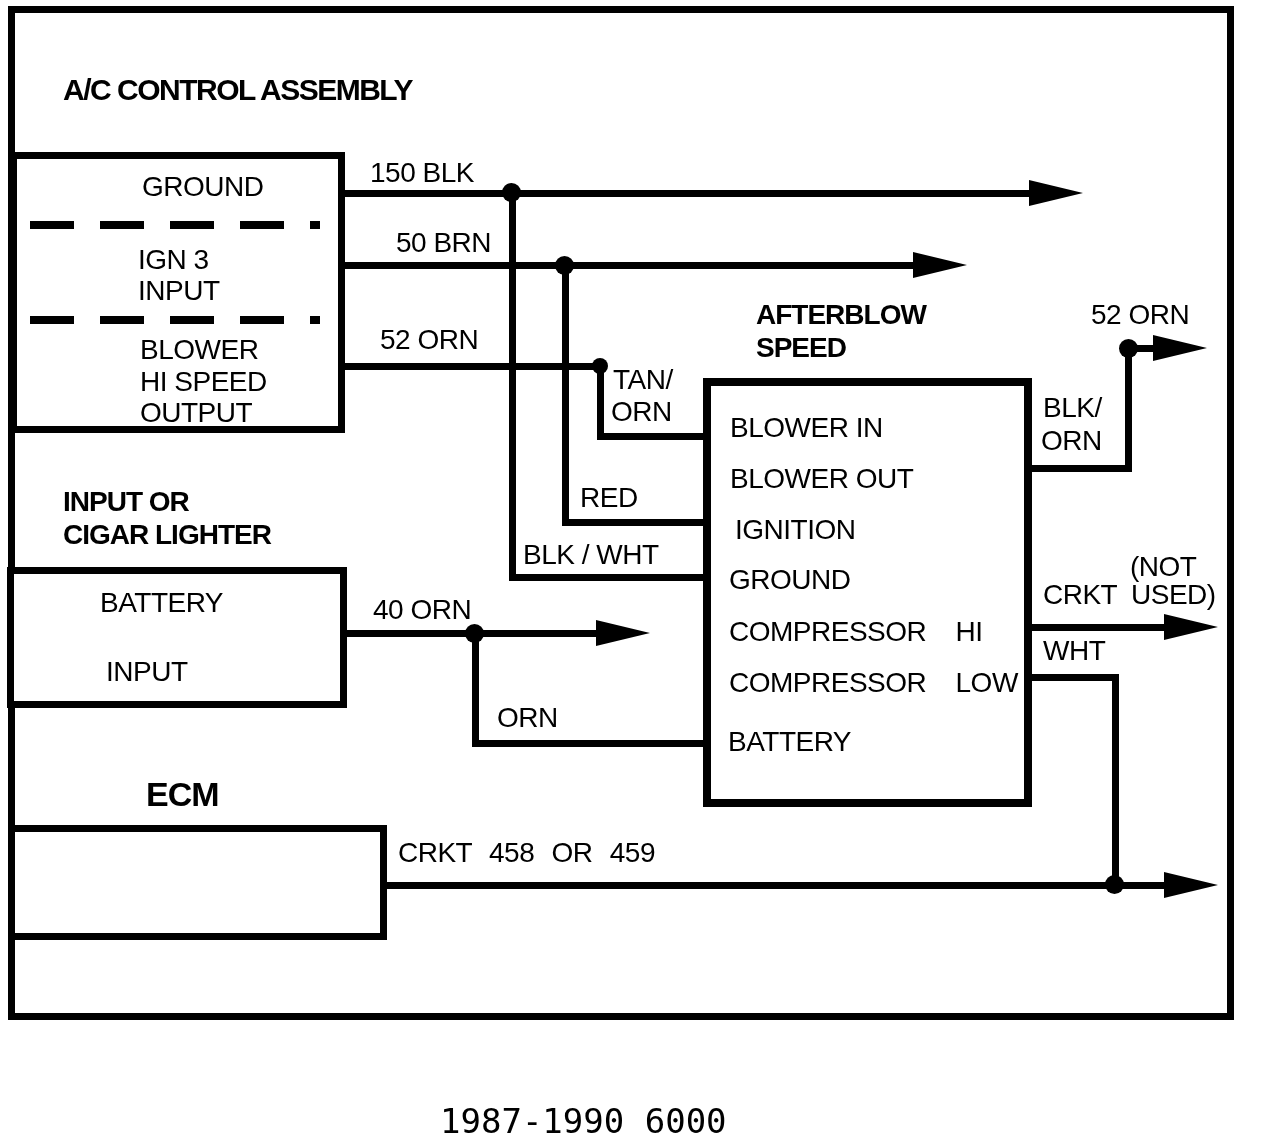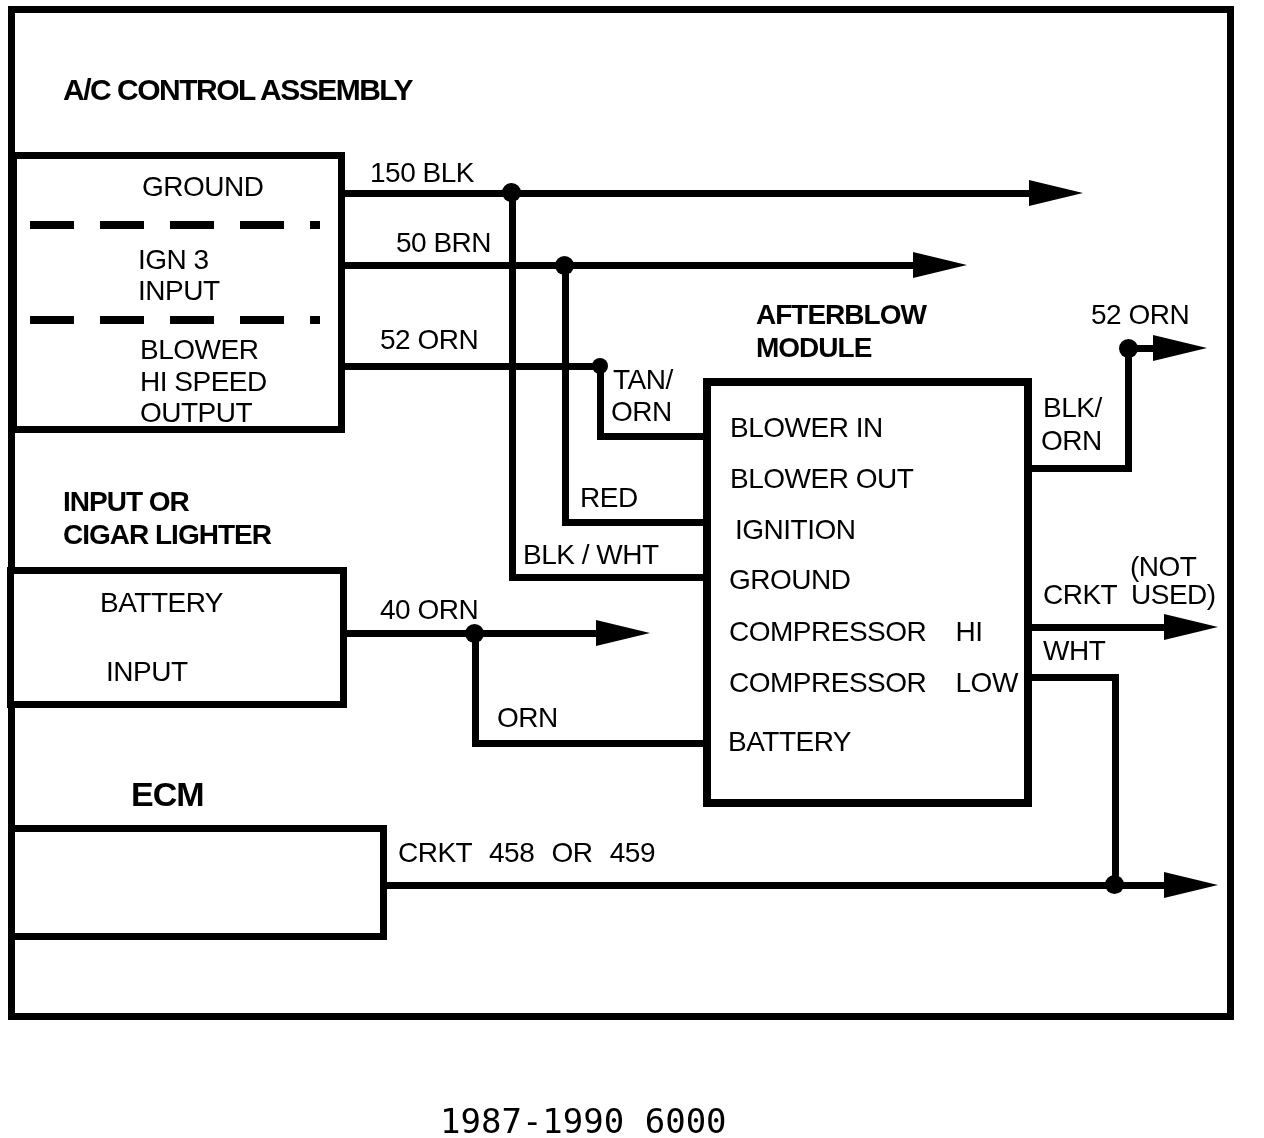--- a/index.html
+++ b/index.html
@@ -10,21 +10,21 @@
   .box{position:absolute;border:7px solid #000;background:#fff;}
   .wire{position:absolute;background:#000;}
   .dot{position:absolute;background:#000;border-radius:50%;}
   .arrow{position:absolute;width:0;height:0;border-top:13px solid transparent;
          border-bottom:13px solid transparent;border-left:54px solid #000;}
   .dash{position:absolute;height:8px;
         background:repeating-linear-gradient(90deg,#000 0 44px,transparent 44px 70px);}
   .lbl{position:absolute;font-size:28px;line-height:1.05;white-space:pre;letter-spacing:-0.5px;}
   .hdr{font-weight:bold;font-size:30px;letter-spacing:-1.5px;}
   .hdr-sm{font-weight:bold;font-size:28px;letter-spacing:-1px;}
-  .ecm-hdr{font-weight:bold;font-size:34px;letter-spacing:-1px;}
+  .ecm-hdr{font-weight:bold;font-size:34px;letter-spacing:-1px;margin-left:15px;}
   .mono{font-family:"DejaVu Sans Mono",monospace;font-size:34px;letter-spacing:0;}
   .ws22{word-spacing:22px;}
   .ws10{word-spacing:10px;}
 </style>
 </head>
 <body>
 
 <div id="stage">
 
   <div class="box" style="left:8px;top:6px;width:1212px;height:1000px;"></div>
@@ -63,21 +63,21 @@
   <div class="wire" style="left:562px;top:262px;width:7px;height:264px;"></div>
   <div class="wire" style="left:562px;top:519px;width:144px;height:7px;"></div>
   <div class="lbl" style="left:580px;top:483px;">RED</div>
 
   <div class="wire" style="left:597px;top:363px;width:7px;height:77px;"></div>
   <div class="wire" style="left:597px;top:433px;width:109px;height:7px;"></div>
   <div class="lbl" style="left:613px;top:365px;">TAN/</div>
   <div class="lbl" style="left:611px;top:397px;">ORN</div>
 
   <div class="lbl hdr-sm" style="left:756px;top:300px;">AFTERBLOW</div>
-  <div class="lbl hdr-sm" style="left:756px;top:333px;">MODULE</div>
+  <div class="lbl hdr-sm" style="left:756px;top:333px;">SPEED</div>
 
   <div class="box" style="left:703px;top:378px;width:313px;height:413px;border-width:8px;"></div>
 
   <div class="lbl" style="left:730px;top:413px;">BLOWER IN</div>
   <div class="lbl" style="left:730px;top:464px;">BLOWER OUT</div>
   <div class="lbl" style="left:735px;top:515px;">IGNITION</div>
   <div class="lbl" style="left:729px;top:565px;">GROUND</div>
   <div class="lbl ws22" style="left:729px;top:617px;">COMPRESSOR HI</div>
   <div class="lbl ws22" style="left:729px;top:668px;">COMPRESSOR LOW</div>
   <div class="lbl" style="left:728px;top:727px;">BATTERY</div>
@@ -101,21 +101,21 @@
   <div class="wire" style="left:1032px;top:674px;width:87px;height:7px;"></div>
   <div class="wire" style="left:1112px;top:674px;width:7px;height:215px;"></div>
 
   <div class="lbl hdr-sm" style="left:63px;top:487px;">INPUT OR</div>
   <div class="lbl hdr-sm" style="left:63px;top:520px;">CIGAR LIGHTER</div>
 
   <div class="box" style="left:7px;top:567px;width:326px;height:127px;"></div>
   <div class="lbl" style="left:100px;top:588px;">BATTERY</div>
   <div class="lbl" style="left:106px;top:657px;">INPUT</div>
 
-  <div class="lbl" style="left:373px;top:595px;margin-left:7px;">40 ORN</div>
+  <div class="lbl" style="left:373px;top:595px;">40 ORN</div>
   <div class="wire" style="left:347px;top:630px;width:253px;height:7px;"></div>
   <div class="arrow" style="left:596px;top:620px;"></div>
   <div class="dot" style="left:465px;top:624px;width:19px;height:19px;"></div>
 
   <div class="wire" style="left:472px;top:630px;width:7px;height:117px;"></div>
   <div class="wire" style="left:472px;top:740px;width:238px;height:7px;"></div>
   <div class="lbl" style="left:497px;top:703px;">ORN</div>
 
   <div class="lbl ecm-hdr" style="left:131px;top:777px;">ECM</div>
   <div class="box" style="left:8px;top:825px;width:365px;height:101px;"></div>

